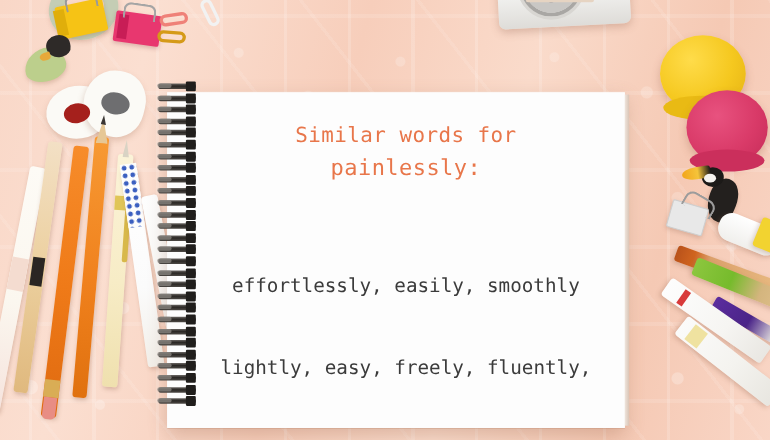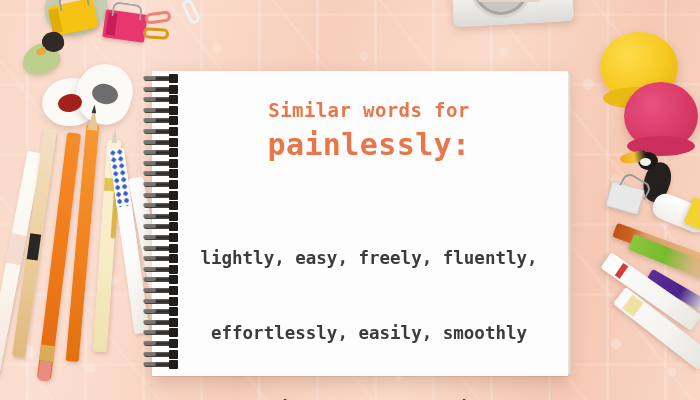--- a/index.html
+++ b/index.html
@@ -256,24 +256,23 @@
     left:608px; top:318px; width:108px; height:21px;
     background:linear-gradient(90deg,#fbfbfa 0%,#f4f3ef 55%,#e8e6e0 100%);
     transform:rotate(38deg); border-radius:3px;
   }
   .mk-white2::after{
     content:""; position:absolute; left:10px; top:2px; width:14px; height:17px; background:#efe2a0;
   }
 
   
   .notepad{
-    position:absolute; left:152px; top:71px; width:416px; height:305px;
+    position:absolute; left:152px; top:84px; width:416px; height:305px;
     background:#fefefe;
     box-shadow:0 6px 16px rgba(150,95,70,.30), 0 1px 0 rgba(190,140,115,.25);
-    font-weight:bold;
   }
   .notepad::after{
     
     content:""; position:absolute; right:-4px; top:2px; width:4px; height:301px;
     background:linear-gradient(90deg,#efe5dd,#d9c4b5);
   }
   .page-inner{ position:absolute; inset:0; background:#fdfdfd; }
 
   
   .spiral{ position:absolute; left:144px; top:76px; width:36px; height:296px; }
@@ -296,21 +295,21 @@
     position:absolute; left:0; top:0; width:416px; height:305px;
     display:flex; flex-direction:column; align-items:center;
     padding-left:18px;
   }
   .head1{
     margin-top:28px;
     font-size:19px; letter-spacing:.4px; color:#e8764a; white-space:pre;
   }
   .head2{
     margin-top:6px;
-    font-size:30px; letter-spacing:.4px; color:#e8764a; white-space:pre;
+    font-size:20px; letter-spacing:.4px; color:#e8764a; white-space:pre;
   }
   .syn{
     margin-top:34px;
     font-size:17.5px; line-height:25px; color:#3b3b3b;
     text-align:center; white-space:pre;
   }
   .syn-line{ display:block; }
 
   
   .watermark{
@@ -394,22 +393,22 @@
   <div class="obj mk mk-white2"></div>
 
   <div class="notepad">
     <div class="page-inner"></div>
 
     <div class="content">
       <div class="head1">Similar words for</div>
       <div class="head2">painlessly:</div>
 
       <div class="syn">
+        <span class="syn-line">effortlessly, easily, smoothly</span>
         <span class="syn-line">lightly, easy, freely, fluently,</span>
-        <span class="syn-line">effortlessly, easily, smoothly</span>
         <span class="syn-line">facilely, well, readily</span>
       </div>
     </div>
   </div>
 
   <div class="spiral" id="spiral">
       <div class="coil" style="top: 0px;"></div>
       <div class="coil" style="top: 10.6px;"></div>
       <div class="coil" style="top: 21.2px;"></div>
       <div class="coil" style="top: 31.8px;"></div>

